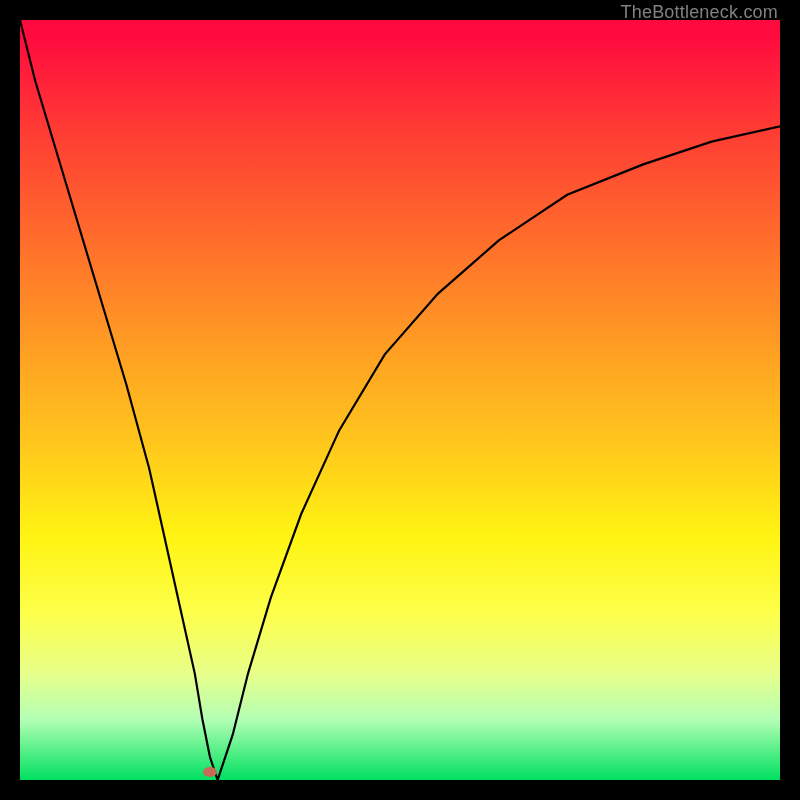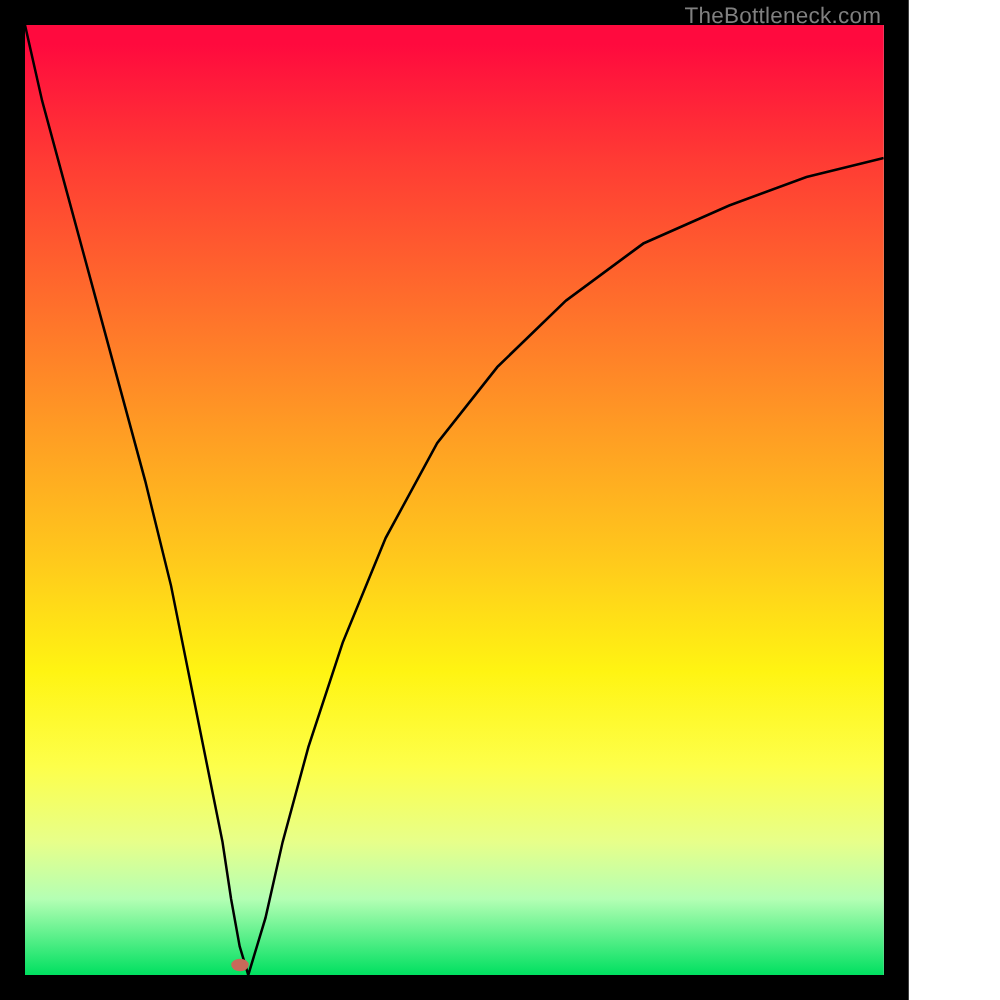--- a/index.html
+++ b/index.html
@@ -3,21 +3,21 @@
 <meta charset="utf-8">
 <style>
   body {
     margin: 0;
     padding: 0;
     background: #fff;
     font-family: Arial, Helvetica, sans-serif;
   }
   .frame {
     position: relative;
-    width: 727px;
+    width: 800px;
     height: 800px;
     box-sizing: border-box;
     border: 20px solid #000;
   }
   .plot-area {
     position: absolute;
     left: 0; top: 0; right: 0; bottom: 0;
     background: linear-gradient(to bottom,
       #ff0a3e 0%,
       #ff0a3e 2%,

